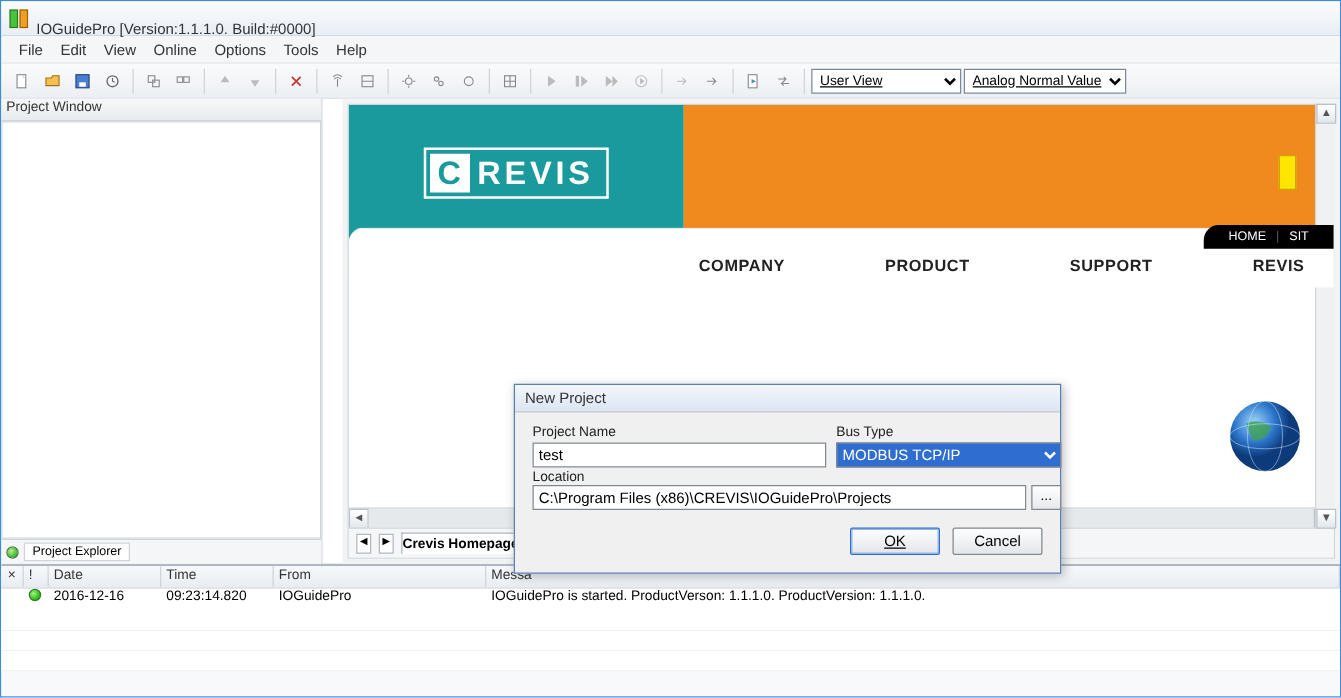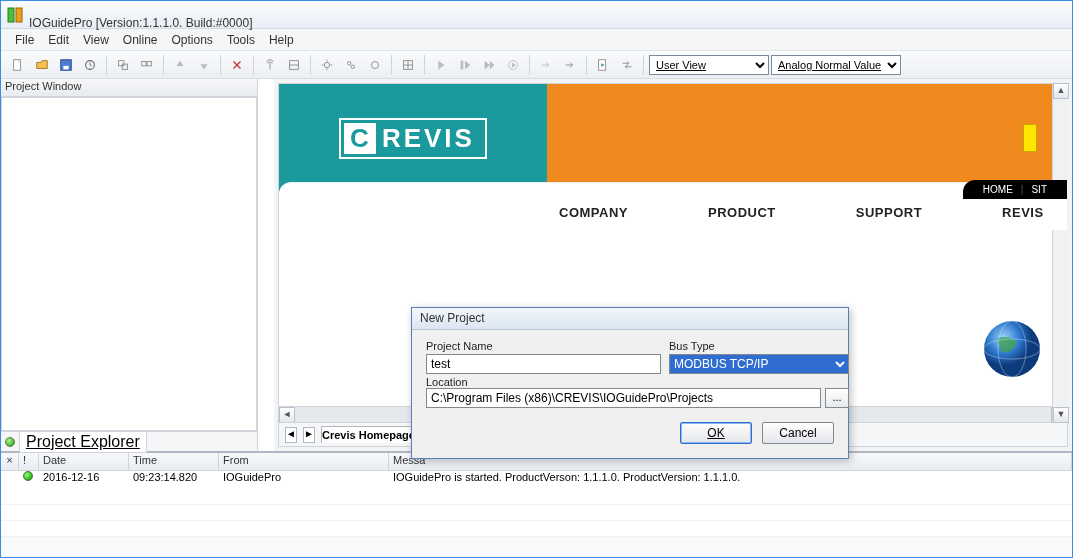--- a/index.html
+++ b/index.html
@@ -13,21 +13,21 @@
 .tbtn { width: 22px; height: 22px; border: 1px solid transparent; border-radius: 2px; display: inline-flex; align-items: center; justify-content: center; }
 .tbtn svg { width: 14px; height: 14px; }
 .tsep { width: 1px; height: 20px; background: #cfd4da; margin: 0 3px; }
 .tsel { height: 20px; border: 1px solid #7a8a9a; background: #fff; font-size: 11px; padding: 0 2px; }
 .body { display: flex; height: calc(100% - 28px - 22px - 28px - 106px); gap: 16px; }
 .left { width: 257px; border-right: 1px solid #cfd4da; display: flex; flex-direction: column; }
 .panel-title { height: 18px; background: linear-gradient(#f6f7f8,#e8ebef); border-bottom: 1px solid #cfd4da; font-size: 11px; padding: 1px 4px; color: #333; }
 .panel-body { flex: 1; background: #fff; border: 1px solid #cfd4da; margin: 0; }
 .left-footer { height: 20px; border-top: 1px solid #cfd4da; display: flex; align-items: center; gap: 4px; padding: 0 4px; background: #f5f6f7; }
 .led { width: 10px; height: 10px; border-radius: 50%; background: radial-gradient(circle at 35% 35%, #b6f08a, #49c33b 60%, #2a7d1f); border: 1px solid #5a7b4a; }
-.left-footer .lbl { background: #fff; border: 1px solid #cfd4da; padding: 1px 6px; font-size: 16px; text-decoration: underline; }
+.left-footer .lbl { background: #fff; border: 1px solid #cfd4da; padding: 1px 6px; font-size: 10px; }
 .right { flex: 1; position: relative; background: #f2f3f5; overflow: hidden; }
 .web { position: absolute; inset: 4px; background: #fff; border: 1px solid #cfd4da; overflow: hidden; }
 .banner { display: flex; height: 108px; }
 .banner .b-left { flex: 0 0 268px; background: #1a9a9d; display: flex; align-items: center; justify-content: center; }
 .crevis-logo { border: 2px solid #fff; padding: 3px 10px 3px 3px; display: inline-flex; align-items: center; }
 .crevis-c { background: #fff; color: #1a9a9d; font-weight: 900; font-size: 26px; font-family: Arial, sans-serif; padding: 0 6px; letter-spacing: 1px; }
 .crevis-r { color: #fff; font-weight: 900; font-size: 26px; font-family: Arial, sans-serif; letter-spacing: 3px; margin-left: 6px; }
 .banner .b-right { flex: 1; background: #f08a1e; display: flex; align-items: center; justify-content: flex-end; padding-right: 30px; }
 .slogan { font-family: Georgia, "Times New Roman", serif; font-size: 28px; color: #fff; font-weight: bold; font-style: italic; }
 .sqbtn { width: 14px; height: 28px; background: #ffe500; border: 1px solid #c6a800; margin-left: 12px; }

